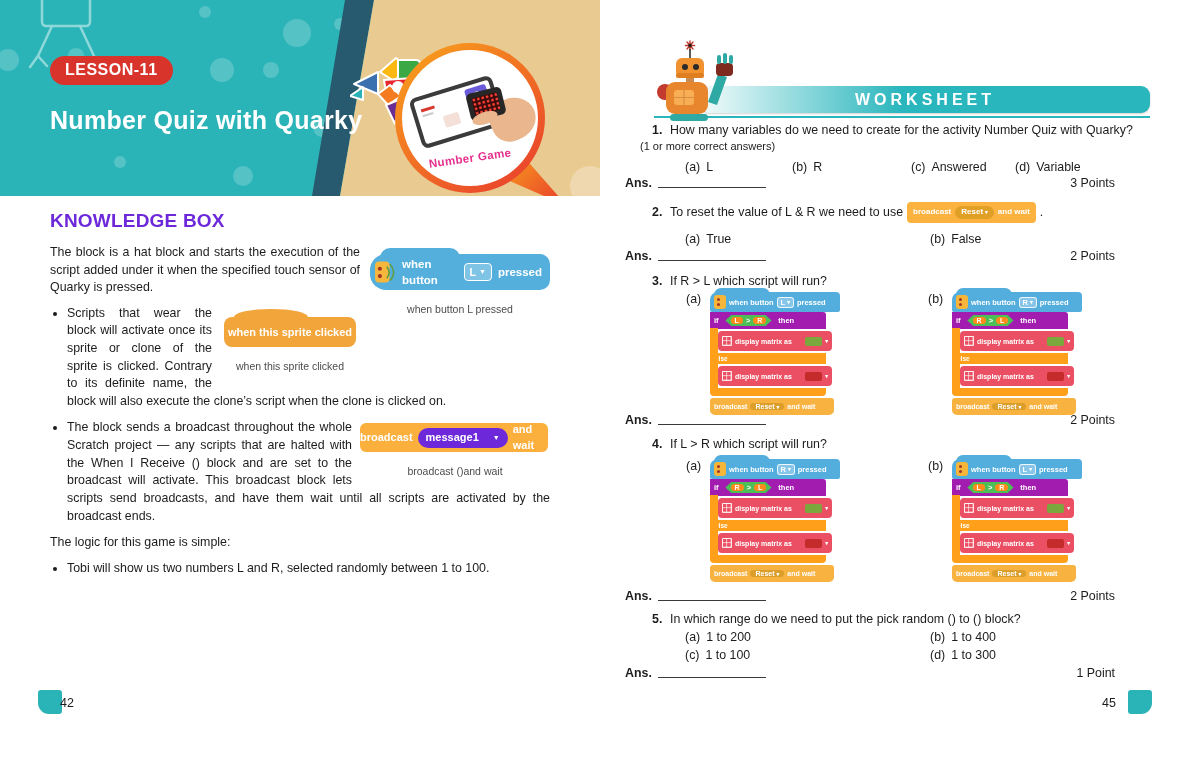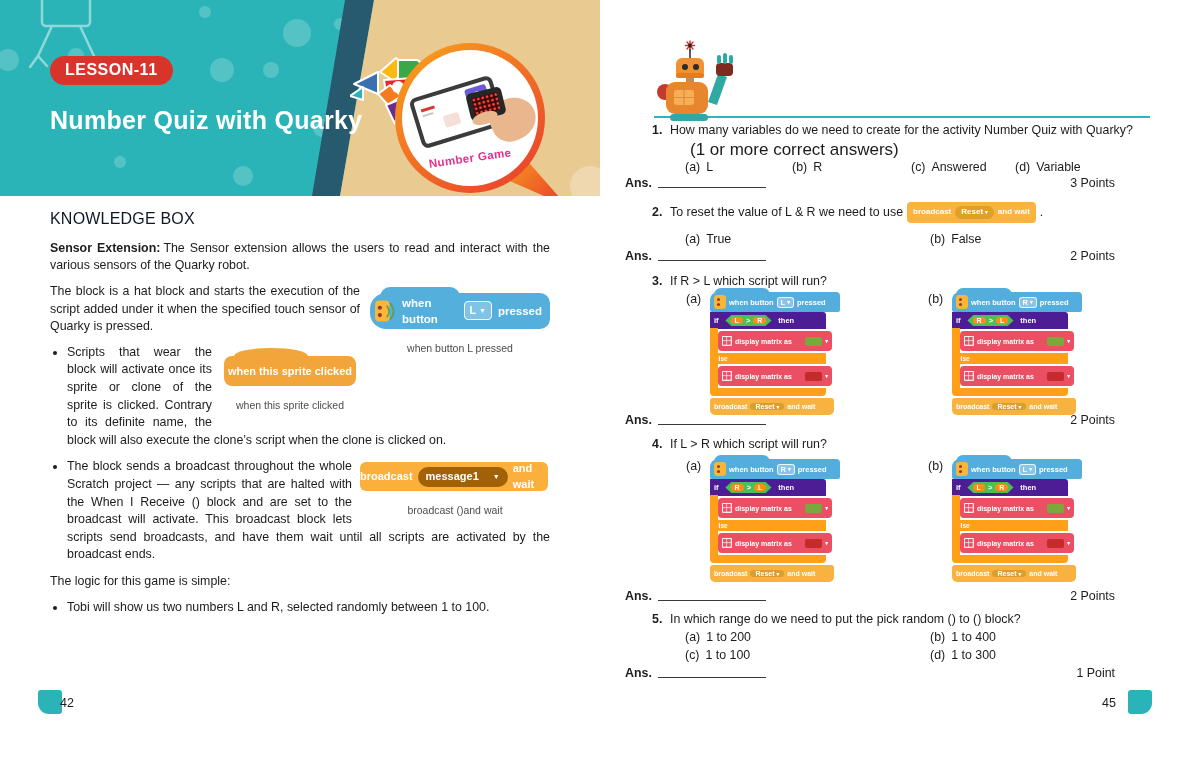--- a/index.html
+++ b/index.html
@@ -37,21 +37,21 @@
             border-radius:2px; }
   .thumb { position:absolute; left:70px; top:62px; width:26px; height:12px; background:#E9B68E; border-radius:50%;
            transform:rotate(-18deg); }
   .ng-caption { position:absolute; left:0; right:0; top:102px; text-align:center; color:#E5308E; font-weight:bold;
                 font-size:11.5px; transform:rotate(-8deg); letter-spacing:.4px; }
 
   
   .lp-body { position:absolute; left:50px; top:206px; width:500px; font-size:12.4px; line-height:1.42;
              text-align:justify; }
   .intro-box { background:#FBE8CB; padding:7px 9px; margin-bottom:13px; }
-  .kb-head { color:#0f172a; font-size:16px; font-weight:normal; letter-spacing:.2px; margin:2px 0 9px; text-align:left; }
+  .kb-head { color:#6d28d9; font-size:19px; font-weight:bold; letter-spacing:.2px; margin:2px 0 9px; text-align:left; }
   .logic-head { color:#14A7B4; font-size:15px; font-weight:bold; letter-spacing:.2px; margin:8px 0 7px; clear:both; text-align:left; }
   .para { margin-bottom:8px; }
   .lead { font-weight:bold; margin-right:3px; }
   .bullets { list-style:disc; margin:2px 0 0 17px; }
   .bullets li { margin-bottom:9px; }
   figure { margin:0; }
   .fig-when { float:right; width:180px; margin:2px 0 4px 10px; }
   .fig-sprite { float:right; width:140px; margin:2px 0 2px 8px; }
   .fig-bc { float:right; width:190px; margin:2px 0 2px 8px; }
   .figcap { display:block; text-align:center; font-size:10.5px; color:#4c4c4c; margin-top:12px; }
@@ -63,40 +63,40 @@
                       background:#55AFDC; border-radius:10px 10px 0 0; }
   .chip { background:rgba(255,255,255,.25); border:1px solid #fff; border-radius:4px; padding:1px 5px;
           display:inline-flex; align-items:center; gap:3px; font-size:10.5px; }
   .crt { font-size:7px; }
   .blk-sprite { position:relative; width:132px; height:30px; background:#F1A53B; border-radius:8px; color:#fff;
                 font-weight:bold; font-size:11px; text-align:center; line-height:30px; margin:10px auto 0; }
   .blk-sprite::before { content:""; position:absolute; left:10px; top:-8px; width:74px; height:16px;
                         background:#F1A53B; border-radius:50% 50% 0 0; }
   .blk-bc { width:188px; height:29px; background:#FBB03D; border-radius:6px; display:flex; align-items:center;
             justify-content:center; gap:5px; color:#fff; font-weight:bold; font-size:11px; margin-top:2px; }
-  .oval { background:#a16207; border-radius:999px; padding:2px 8px; display:inline-flex; align-items:center; gap:14px; }
+  .oval { background:#6d28d9; border-radius:999px; padding:2px 8px; display:inline-flex; align-items:center; gap:14px; }
 
   .page-tab-left { position:absolute; left:38px; top:690px; width:24px; height:24px; background:#2BB4B8;
                    border-radius:3px 3px 3px 11px; }
   .page-num-left { position:absolute; left:60px; top:696px; font-size:12.5px; }
   .page-tab-right { position:absolute; left:1128px; top:690px; width:24px; height:24px; background:#2BB4B8;
                     border-radius:3px 3px 11px 3px; }
   .page-num-right { position:absolute; left:1102px; top:696px; font-size:12.5px; }
 
   
   .ws-bar { position:absolute; left:700px; top:86px; width:450px; height:27px; background:#29B6BD;
             background-image:linear-gradient(90deg, rgba(255,255,255,.95), rgba(255,255,255,0) 45%);
             border-radius:9px; color:#fff; font-weight:bold; font-size:16px; letter-spacing:4px;
             text-align:center; line-height:27px; box-shadow:0 1px 2px rgba(0,0,0,.18); }
   .ws-underline { position:absolute; left:654px; top:116px; width:496px; height:2.4px; background:#29B6BD; }
   .robot { position:absolute; left:650px; top:40px; z-index:3; }
 
   .q-line { position:absolute; left:652px; width:498px; display:flex; font-size:12.4px; line-height:1.35; }
   .q-num { font-weight:bold; width:18px; flex:none; }
-  .q-sub { position:absolute; left:690px; font-size:17px; }
+  .q-sub { position:absolute; left:640px; font-size:11px; }
   .opt-row { position:absolute; left:652px; width:498px; height:17px; font-size:12.4px; }
   .opt { position:absolute; display:flex; gap:6px; white-space:nowrap; }
   .ans-row { position:absolute; left:625px; width:498px; display:flex; align-items:flex-end; font-size:12.4px; }
   .ans-label { font-weight:bold; }
   .ans-line { width:108px; border-bottom:1.4px solid #3a3a3a; margin:0 0 2px 6px; }
   .points { margin-left:auto; padding-right:8px; }
   .q2-flex { align-items:center; }
   .mini-bc { height:21px; background:#FBB23E; border-radius:4px; display:inline-flex; align-items:center; gap:4px;
              padding:0 6px; color:#fff; font-weight:bold; font-size:8px; margin:0 4px; }
   .mini-oval { background:#E09F25; border-radius:99px; padding:1px 6px; display:inline-flex; align-items:center; gap:2px; }
@@ -108,21 +108,21 @@
            align-items:center; gap:3px; padding:0 4px; }
   .s-hat::before { content:""; position:absolute; left:4px; top:-4px; width:56px; height:8px; background:#53AEDE;
                    border-radius:7px 7px 0 0; }
   .s-qicon { width:12px; height:14px; background:#F5B63A; border-radius:3px; flex:none; position:relative; }
   .s-qicon::before { content:""; position:absolute; left:3px; top:3px; width:3px; height:3px; background:#A23427;
                      border-radius:50%; box-shadow:0 5px 0 #A23427; }
   .s-chip { background:rgba(255,255,255,.3); border:1px solid rgba(255,255,255,.85); border-radius:3px;
             padding:0 3px; display:inline-flex; align-items:center; gap:2px; }
   .s-stack { position:relative; }
   .s-stack::before { content:""; position:absolute; left:0; top:16px; bottom:7px; width:8px; background:#FF9F1A; }
-  .s-if { width:116px; height:17px; background:#4c1d95; display:flex; align-items:center; gap:3px; padding:0 4px;
+  .s-if { width:116px; height:17px; background:#a21caf; display:flex; align-items:center; gap:3px; padding:0 4px;
           border-radius:0 3px 0 0; }
   .s-hex { background:#4CBF56; clip-path:polygon(7% 50%, 18% 0, 82% 0, 93% 50%, 82% 100%, 18% 100%);
            display:inline-flex; align-items:center; gap:3px; padding:1px 9px; }
   .s-opnd { background:#FF8C1A; border-radius:999px; padding:0 4px; font-size:7px; }
   .s-row { margin:2px 0 2px 8px; }
   .s-red { width:114px; height:20px; background:#EA4F63; border-radius:4px; display:flex; align-items:center;
            gap:3px; padding:0 4px; font-size:7px; }
   .s-matrix { width:10px; height:10px; border:1px solid rgba(255,255,255,.75); flex:none;
               background-image:linear-gradient(to right, rgba(255,255,255,.75) 1px, transparent 1px),
                                linear-gradient(to bottom, rgba(255,255,255,.75) 1px, transparent 1px);
@@ -198,21 +198,20 @@
         <div class="thumb"></div>
         <div class="ng-caption">Number Game</div>
       </div>
     </div>
   </div>
 
   <div class="lp-body">
 
     <h2 class="kb-head">KNOWLEDGE BOX</h2>
 
-    <p class="para"><span class="lead">Sensor Extension:</span><span>The Sensor extension allows the users to read and interact with the various sensors of the Quarky robot.</span></p>
 
     <div class="para">
       <figure class="fig-when">
         <div class="blk-when">
           <svg width="26" height="30" viewBox="0 0 26 30">
             <rect x="0" y="2" width="18" height="26" rx="5" fill="#F6B73C"></rect>
             <circle cx="6" cy="11" r="2.6" fill="#A23427"></circle>
               <circle cx="6" cy="20" r="2.6" fill="#A23427"></circle>
             <path d="M15 9 q5 6.5 0 13 M19 6 q8 9.5 0 19" stroke="#5F9E46" stroke-width="2" fill="none" stroke-linecap="round"></path>
           </svg>
@@ -255,20 +254,21 @@
 
     <p class="para">The logic for this game is simple:</p>
     <ul class="bullets">
       <li><span>Tobi will show us two numbers L and R, selected randomly between 1 to 100.</span></li>
     </ul>
   </div>
 
   <div class="page-tab-left"></div>
   <div class="page-num-left">42</div>
 
+  <div class="ws-bar">WORKSHEET</div>
   <div class="ws-underline"></div>
   <svg class="robot" width="110" height="85" viewBox="0 0 110 85">
     <g stroke="#C0392B" stroke-width="1.4" stroke-linecap="round">
       <path d="M40 1 v9 M35.5 5.5 h9 M37 2 l6 7 M43 2 l-6 7"></path>
     </g>
     <circle cx="40" cy="5.5" r="1.8" fill="#222"></circle>
     <line x1="40" y1="9" x2="40" y2="19" stroke="#333" stroke-width="1.6"></line>
     <rect x="26" y="18" width="28" height="20" rx="6" fill="#F0922F"></rect>
     <rect x="26" y="33" width="28" height="5" rx="2" fill="#E07E22"></rect>
     <circle cx="35" cy="27" r="3" fill="#2b2b2b"></circle>

